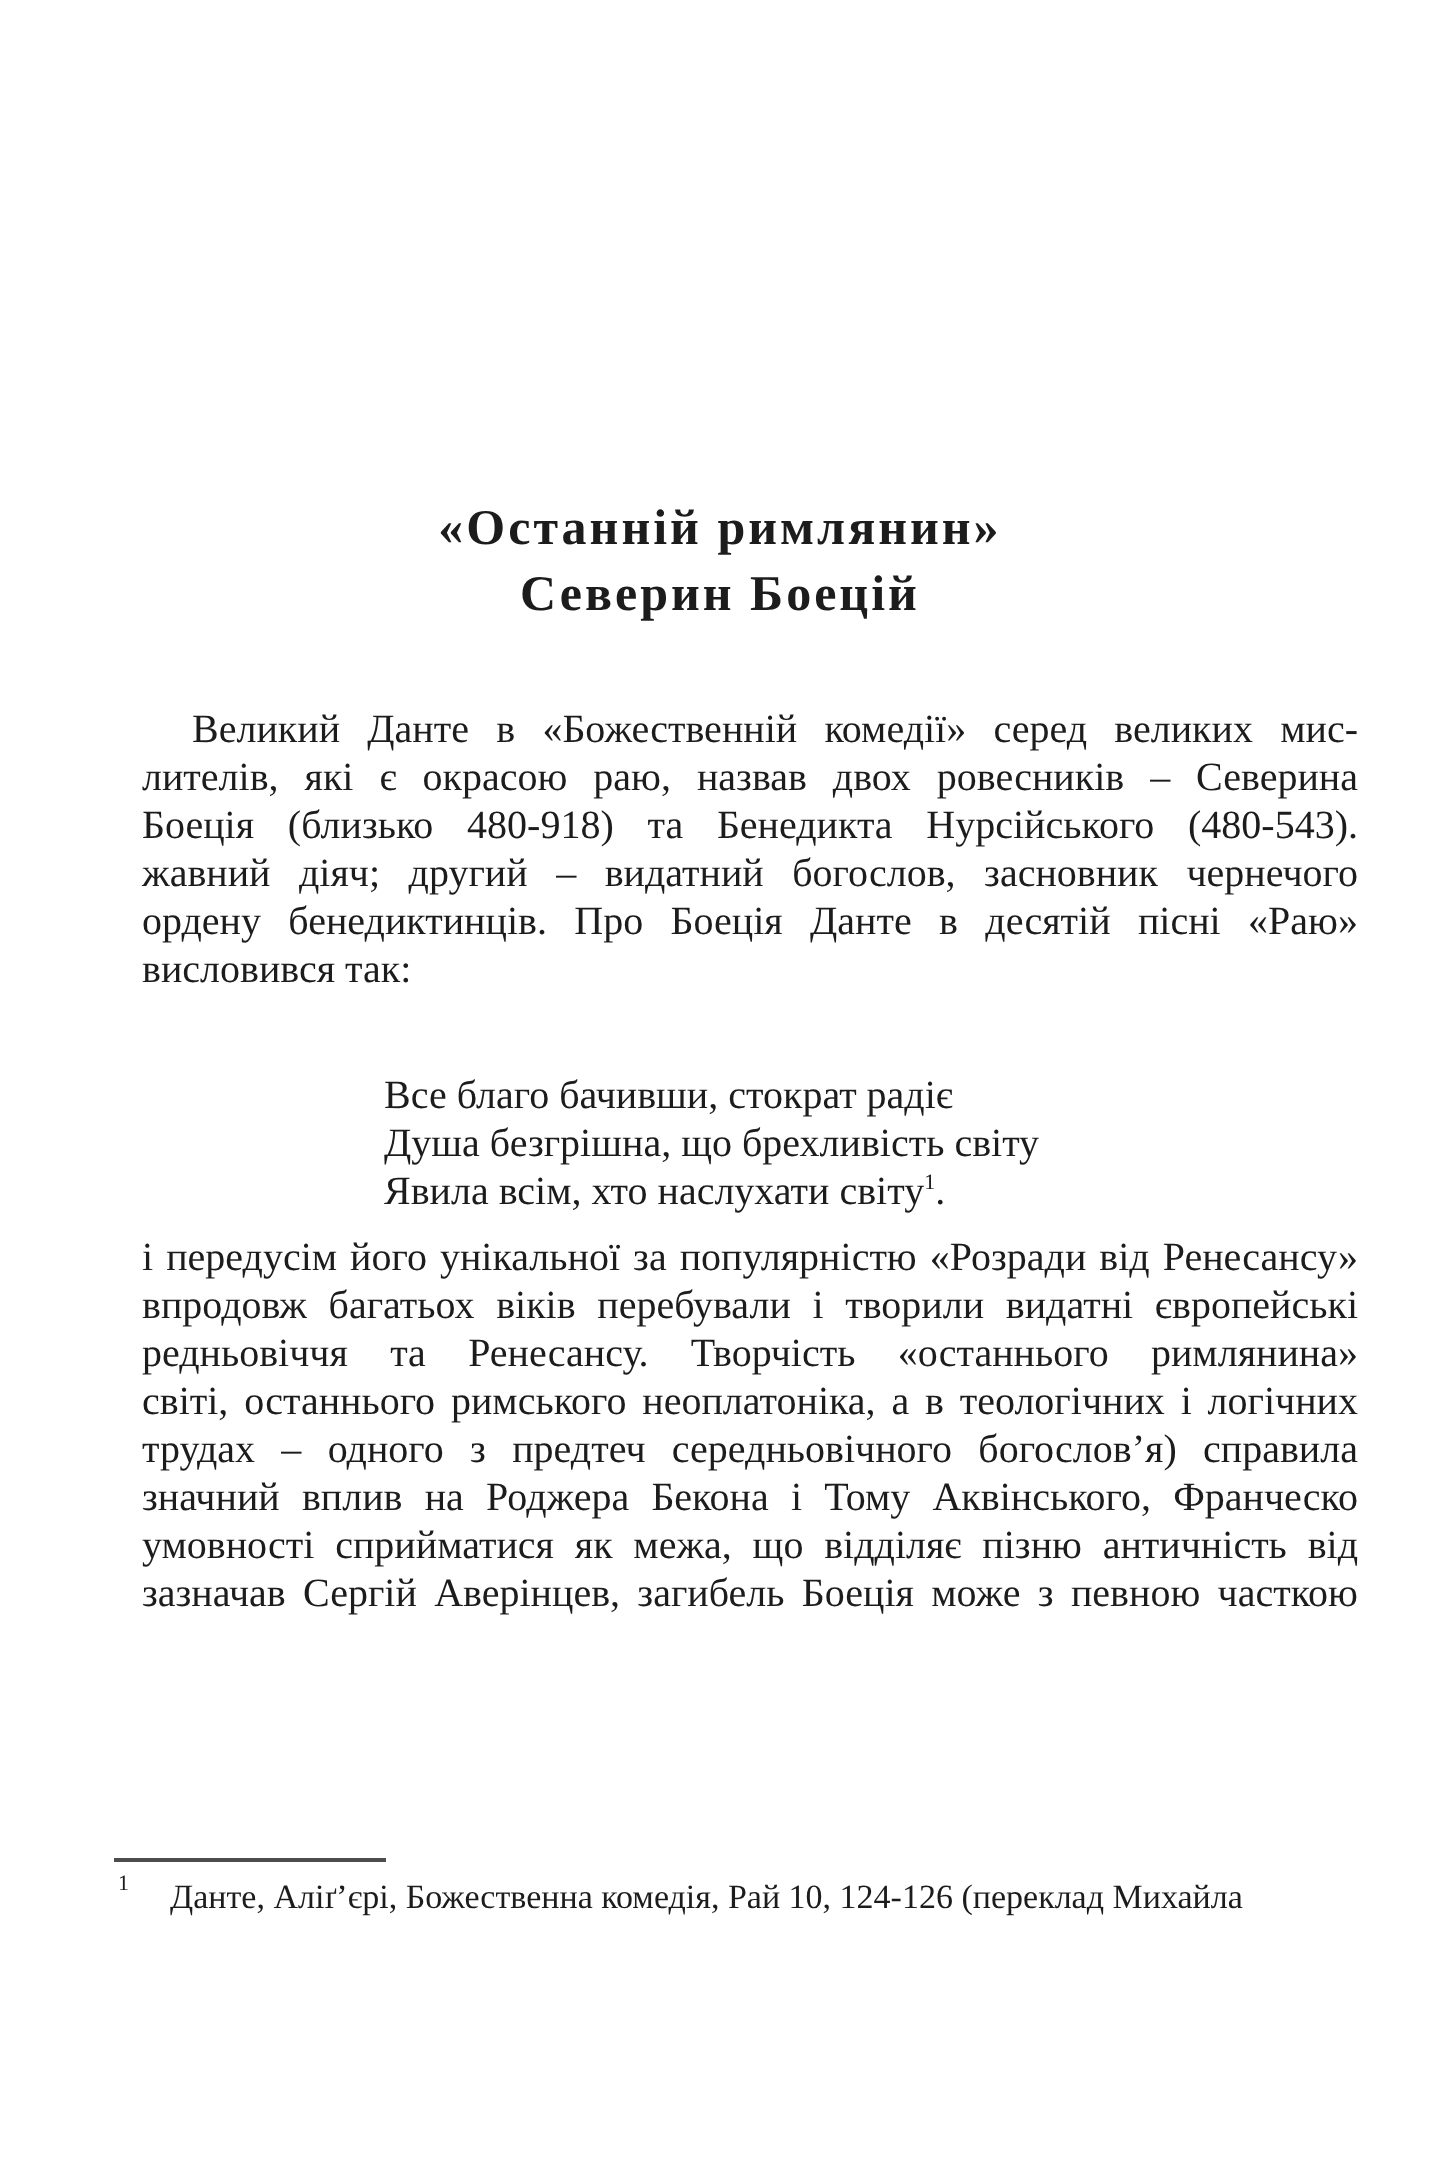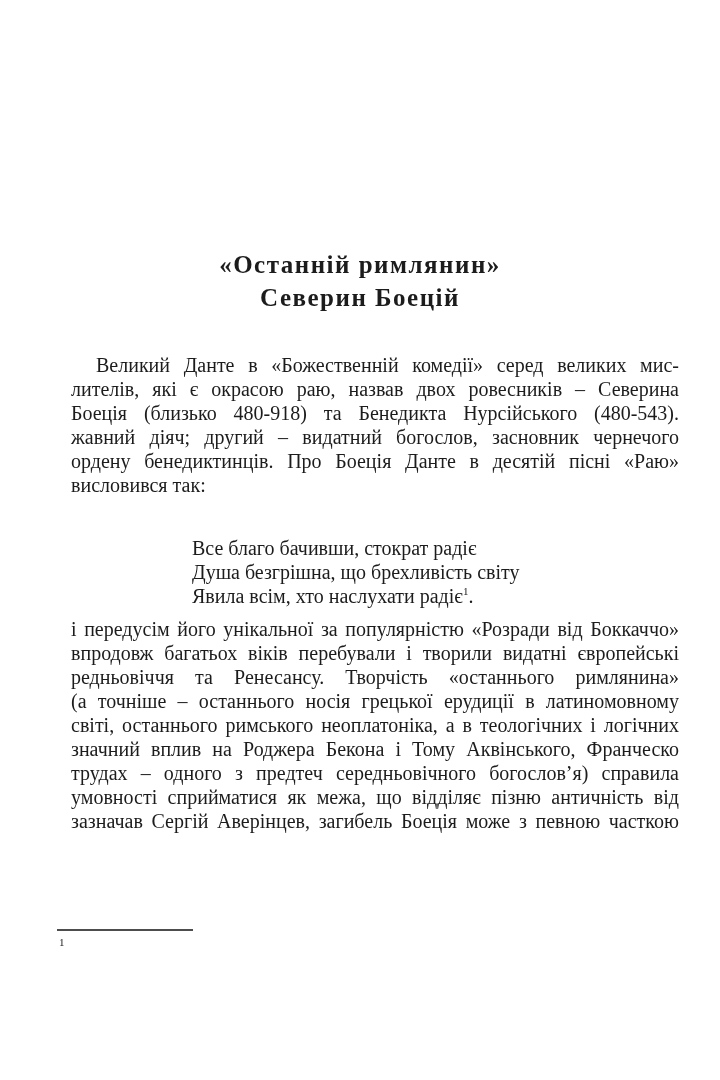--- a/index.html
+++ b/index.html
@@ -90,36 +90,36 @@
     <div class="line">лителів, які є окрасою раю, назвав двох ровесників – Северина</div>
     <div class="line">Боеція (близько 480-918) та Бенедикта Нурсійського (480-543).</div>
     <div class="line">жавний діяч; другий – видатний богослов, засновник чернечого</div>
     <div class="line">ордену бенедиктинців. Про Боеція Данте в десятій пісні «Раю»</div>
     <div class="line short">висловився так:</div>
   </section>
 
   <section class="verse">
     <div class="verse-line">Все благо бачивши, стократ радіє</div>
     <div class="verse-line">Душа безгрішна, що брехливість світу</div>
-    <div class="verse-line"><span>Явила всім, хто наслухати радіє</span><sup class="fn-ref">1</sup><span>.</span></div>
+    <div class="verse-line"><span>Явила всім, хто наслухати світу</span><sup class="fn-ref">1</sup><span>.</span></div>
   </section>
 
   <section class="para para2">
-    <div class="line">і передусім його унікальної за популярністю «Розради від Боккаччо»</div>
+    <div class="line">і передусім його унікальної за популярністю «Розради від Ренесансу»</div>
     <div class="line">впродовж багатьох віків перебували і творили видатні європейські</div>
     <div class="line">редньовіччя та Ренесансу. Творчість «останнього римлянина»</div>
-    <div class="line">(а точніше – останнього носія грецької ерудиції в латиномовному</div>
     <div class="line">світі, останнього римського неоплатоніка, а в теологічних і логічних</div>
+    <div class="line">трудах – одного з предтеч середньовічного богослов’я) справила</div>
     <div class="line">значний вплив на Роджера Бекона і Тому Аквінського, Франческо</div>
-    <div class="line">трудах – одного з предтеч середньовічного богослов’я) справила</div>
     <div class="line">умовності сприйматися як межа, що відділяє пізню античність від</div>
     <div class="line">зазначав Сергій Аверінцев, загибель Боеція може з певною часткою</div>
   </section>
 
   <div class="fn-rule"></div>
 
   <section class="footnote">
     <sup class="fn-marker">1</sup>
     <div class="fn-text">
+      <div>Данте, Аліґ’єрі, Божественна комедія, Рай 10, 124-126 (переклад Михайла</div>
     </div>
   </section>
 
 </div>
 
 </body></html>

